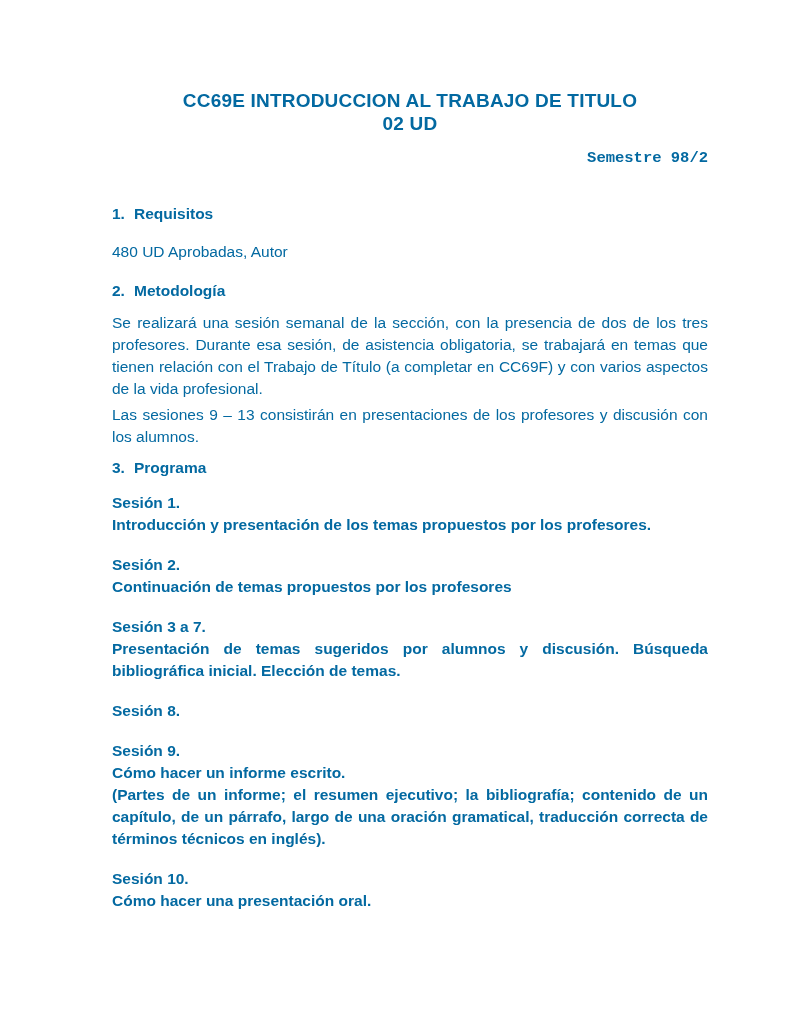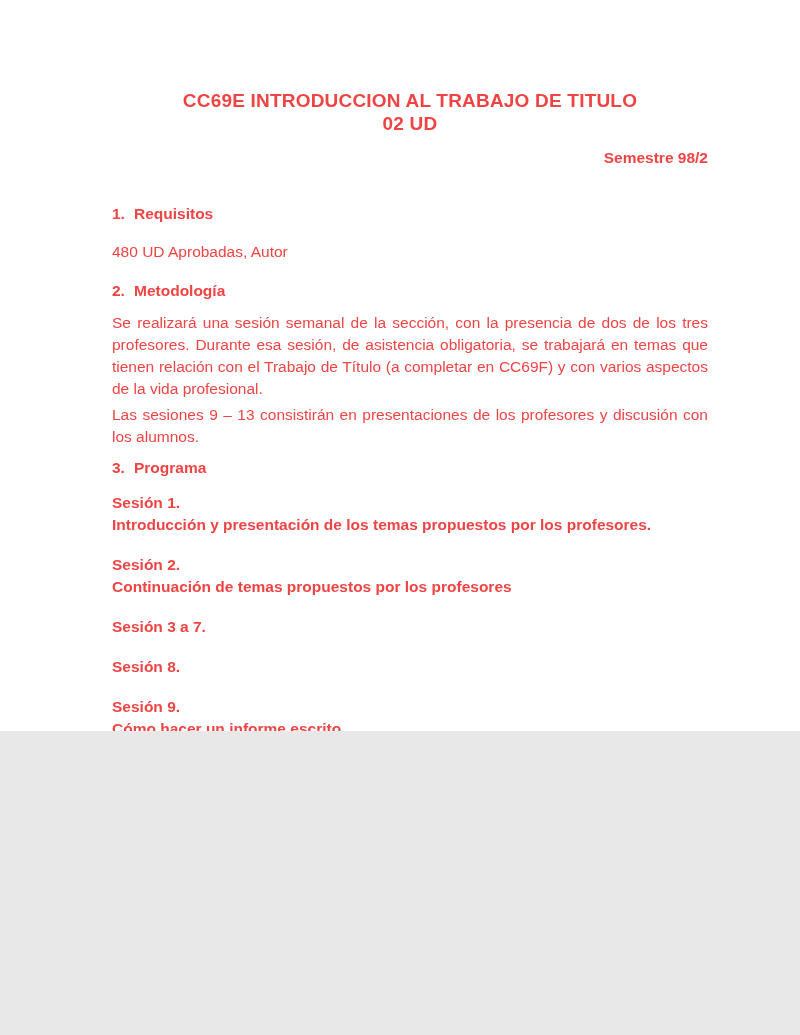--- a/index.html
+++ b/index.html
@@ -1,42 +1,43 @@
 <!DOCTYPE html>
 <html><head>
 <meta charset="utf-8">
 <style>
   html, body { margin: 0; padding: 0; background: #e8e8e8; }
   .page {
     position: relative;
     width: 800px;
-    height: 731px;
+    height: 1035px;
     margin: 0 auto;
     background: #ffffff;
-    color: #ef4444;
+    color: #0369a1;
     font-family: "Liberation Sans", sans-serif;
     font-size: 15.5px;
     line-height: 22px;
     box-sizing: border-box;
     padding: 89px 92px 0 112px;
     overflow: hidden;
   }
   .content { width: 596px; }
   h1 {
     margin: 0;
     font-size: 19px;
     line-height: 23px;
     font-weight: bold;
     text-align: center;
     letter-spacing: 0.2px;
   }
   .semester {
     margin-top: 12px;
     font-weight: bold;
     text-align: right;
+    font-family: Liberation Mono, monospace;
   }
   .sec-head {
     display: flex;
     font-weight: bold;
   }
   .sec-num { width: 22px; flex: none; }
   p { margin: 0; }
   .indent { }
   .para { text-align: justify; }
   .mt34 { margin-top: 34px; }
@@ -82,29 +83,31 @@
       <p class="para">Introducción y presentación de los temas propuestos por los profesores.</p>
     </div>
 
     <div class="session indent">
       <p>Sesión 2.</p>
       <p class="para">Continuación de temas propuestos por los profesores</p>
     </div>
 
     <div class="session indent">
       <p>Sesión 3 a 7.</p>
+      <p class="para">Presentación de temas sugeridos por alumnos y discusión.  Búsqueda bibliográfica inicial.  Elección de temas.</p>
     </div>
 
     <div class="session indent">
       <p>Sesión 8.</p>
     </div>
 
     <div class="session indent">
       <p>Sesión 9.</p>
       <p>Cómo hacer un informe escrito.</p>
+      <p class="para">(Partes de un informe; el resumen ejecutivo; la bibliografía; contenido de un capítulo, de un párrafo, largo de una oración gramatical, traducción correcta de términos técnicos en inglés).</p>
     </div>
 
     <div class="session indent">
       <p>Sesión 10.</p>
       <p>Cómo hacer una presentación oral.</p>
     </div>
 
   </div>
 </div>
 

